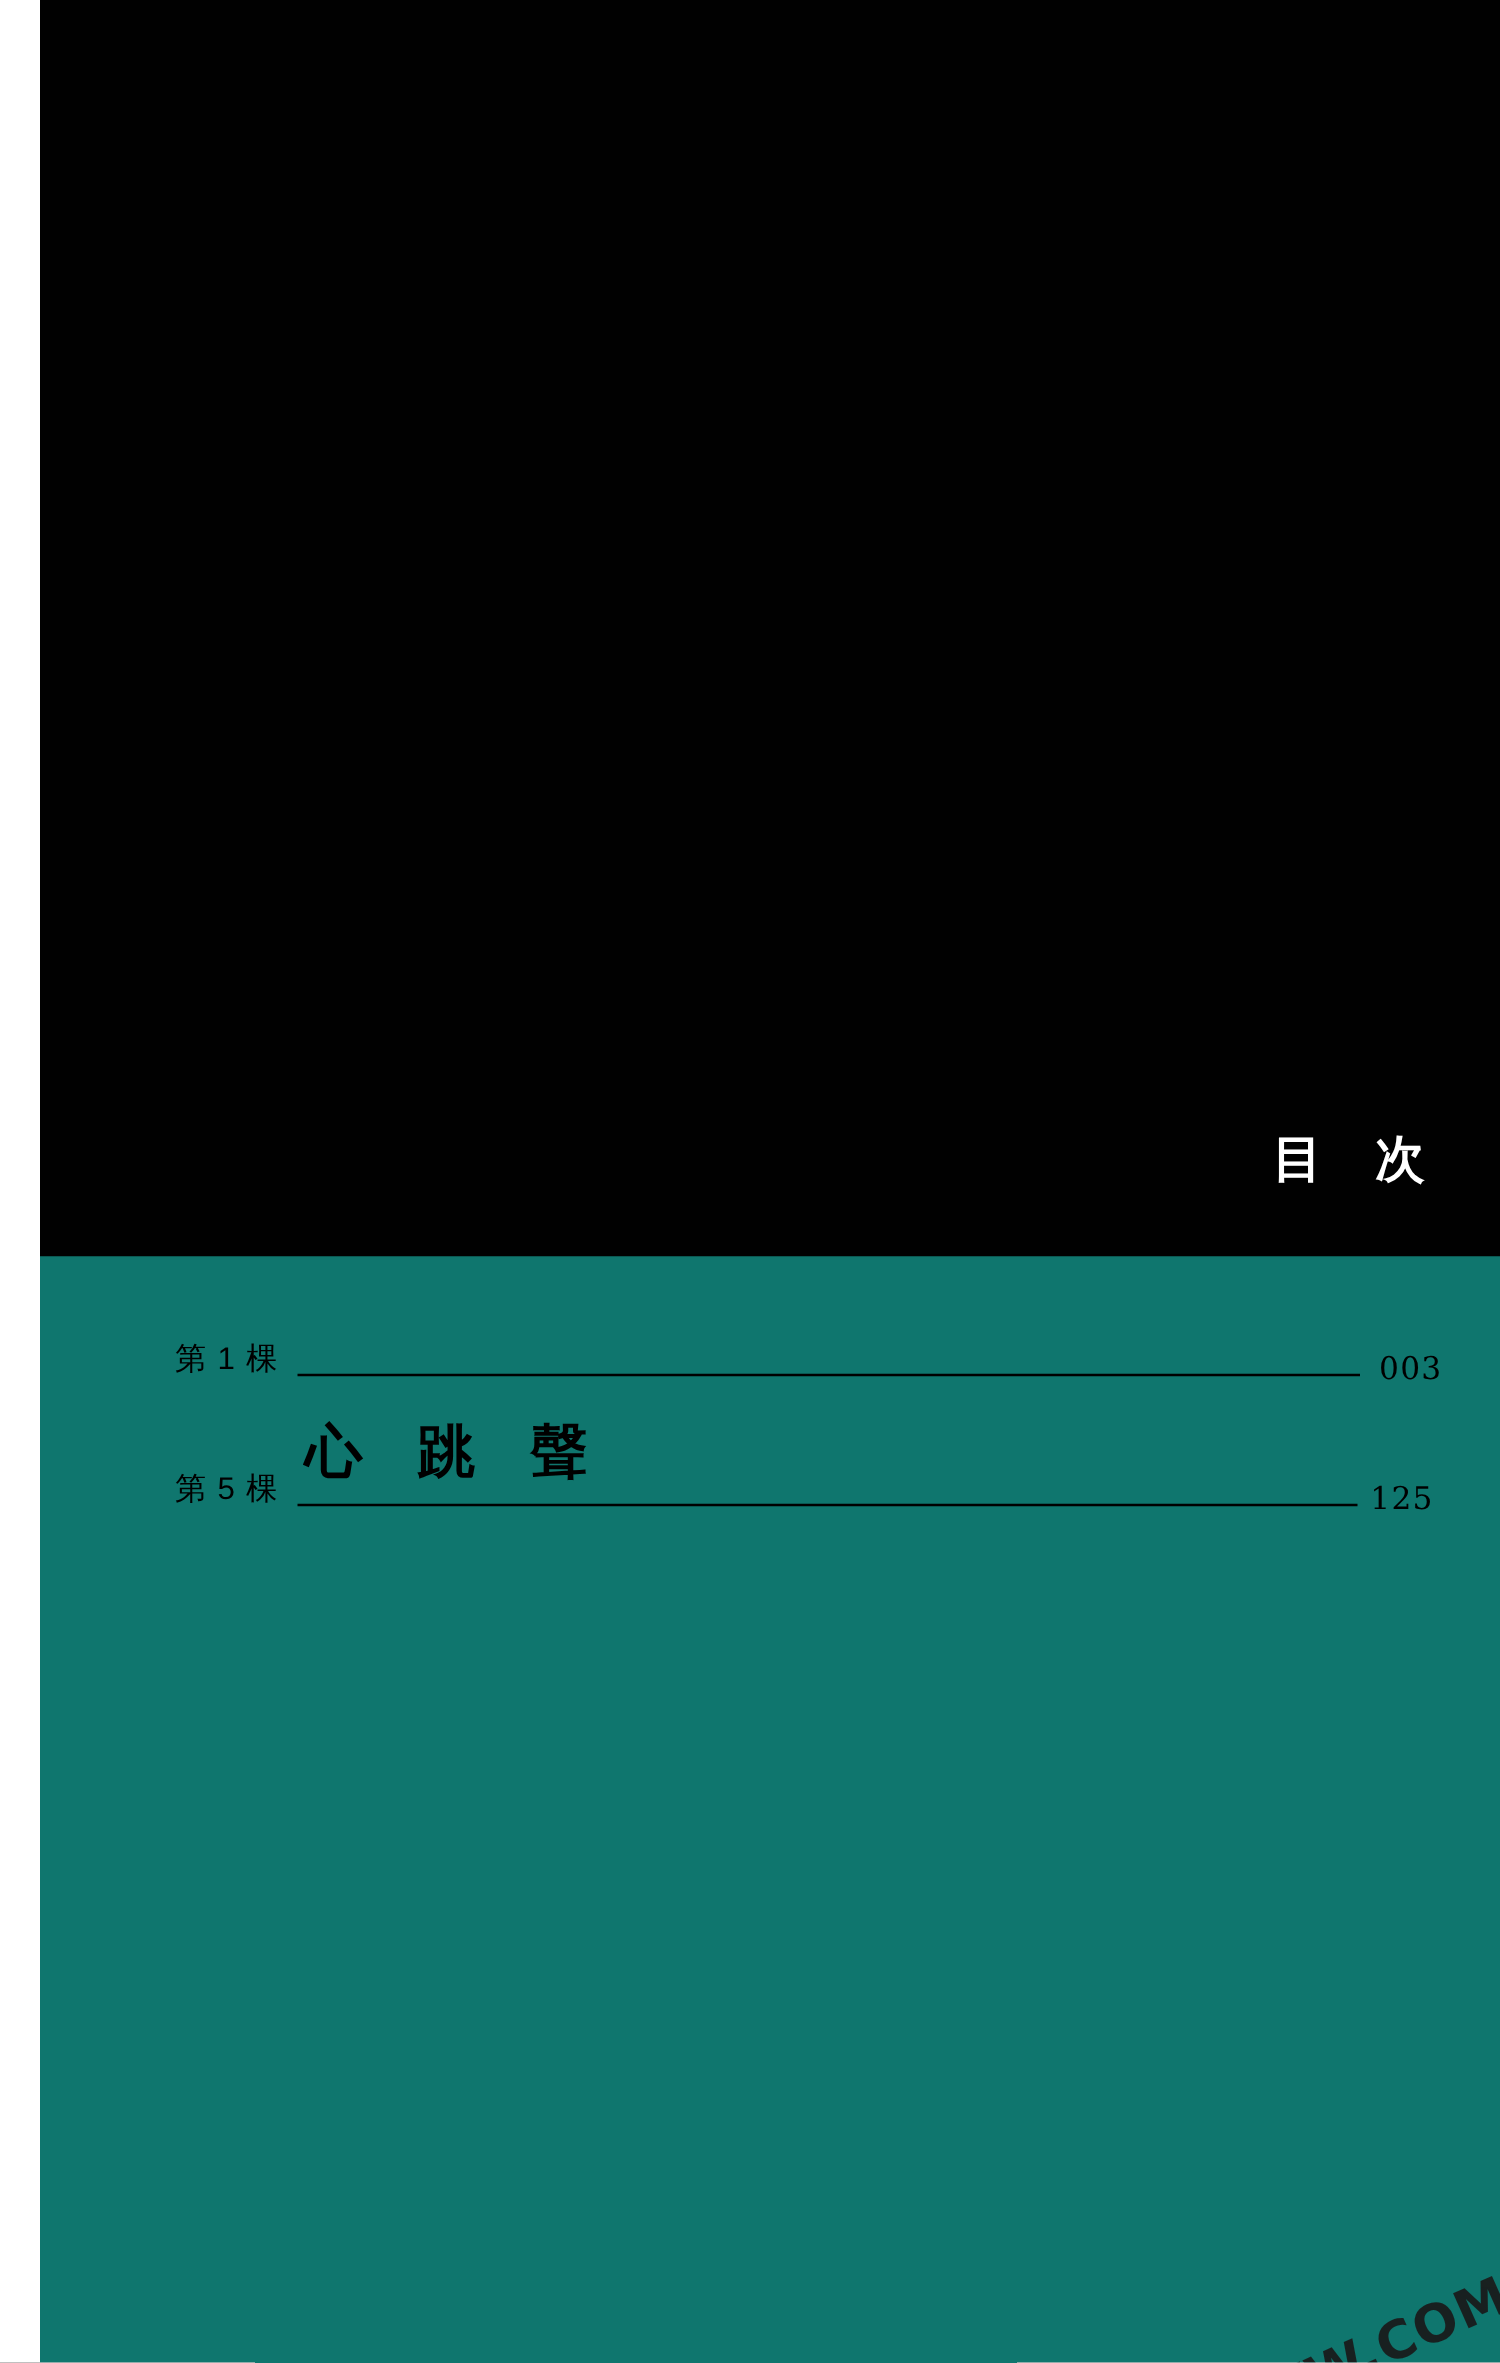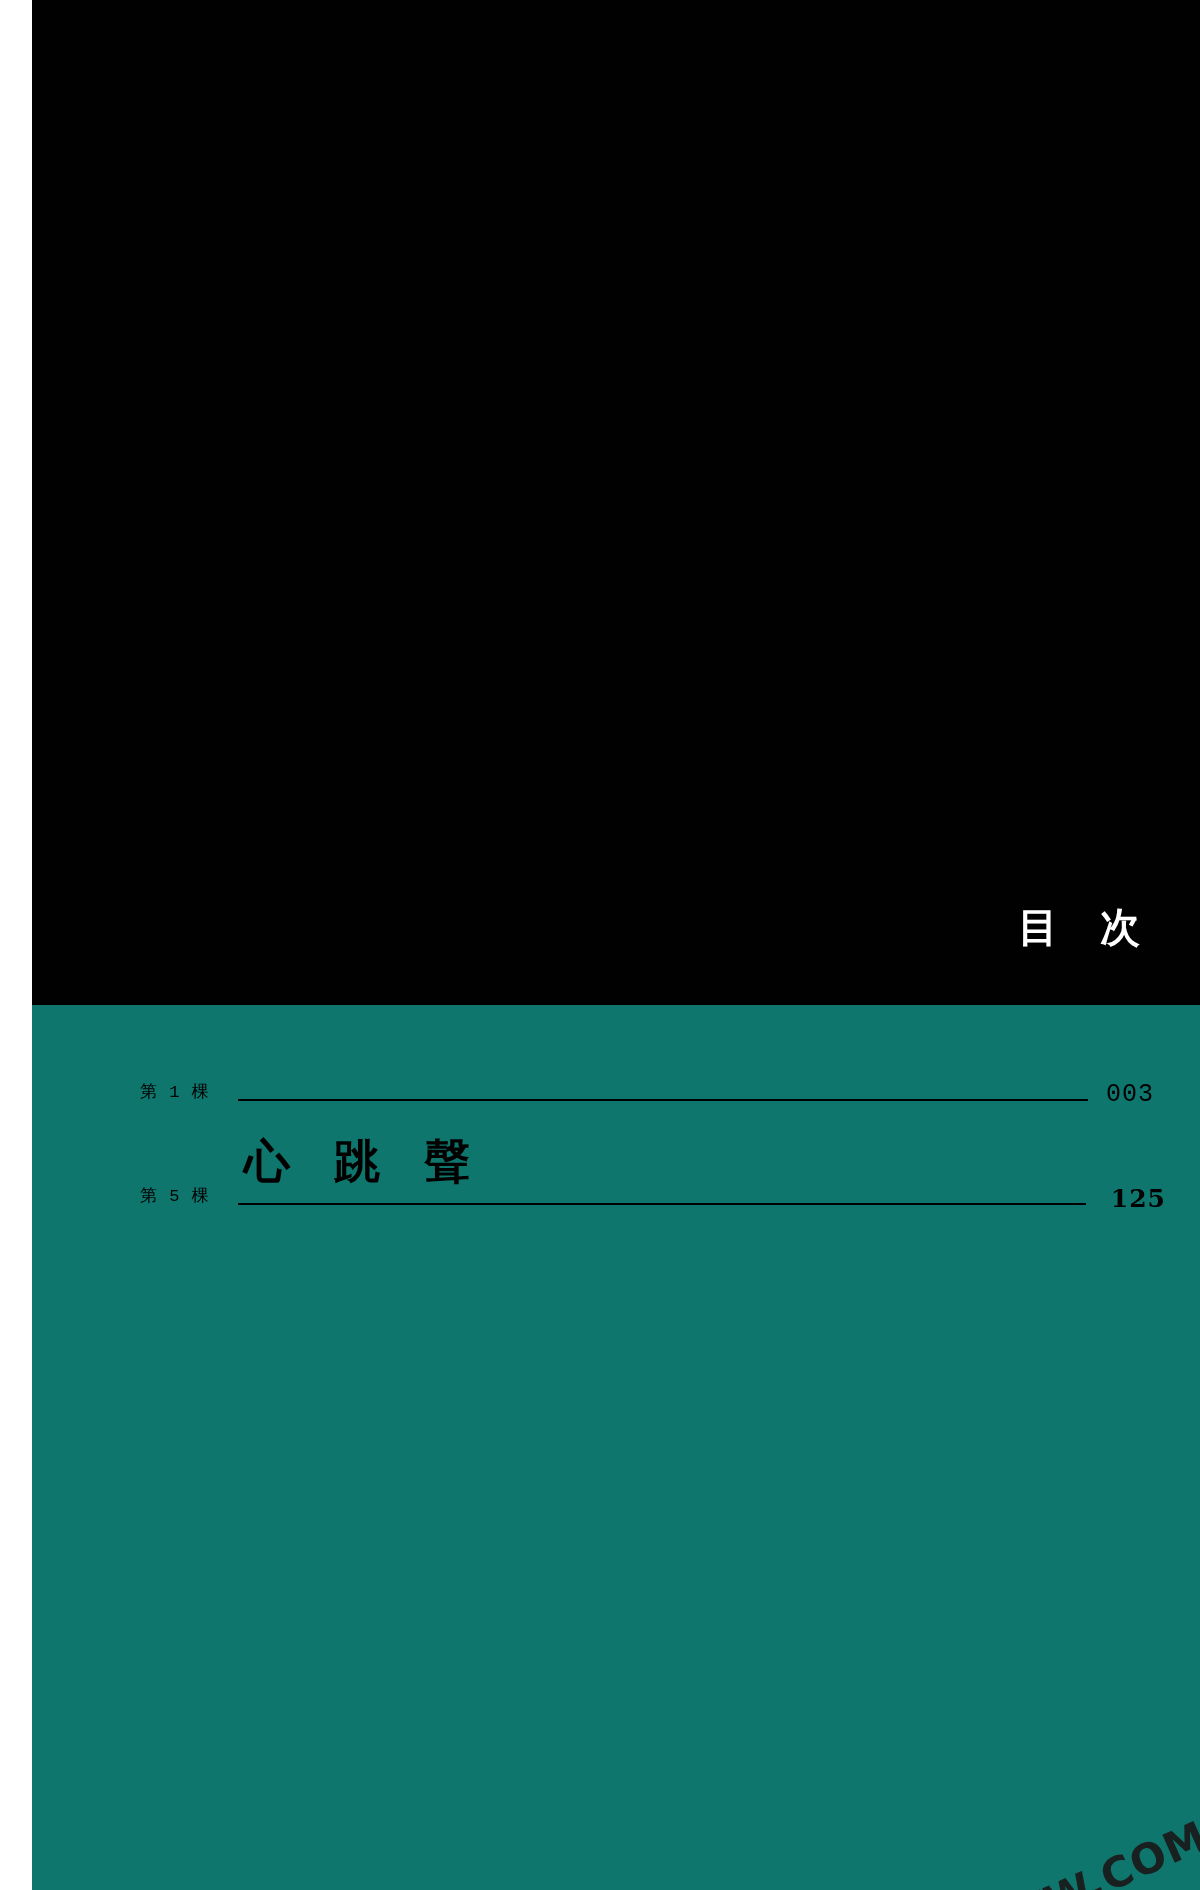--- a/index.html
+++ b/index.html
@@ -44,25 +44,25 @@
     width: 1200px;
   }
   .toc-row {
     position: relative;
     height: 104px;
   }
   .chapter-label {
     position: absolute;
     left: 108px;
     bottom: 6px;
-    font-size: 17px;
+    font-size: 25px;
     letter-spacing: 1px;
     color: #000000;
     white-space: nowrap;
-    font-family: Liberation Mono, monospace;
+    font-family: Liberation Sans, sans-serif;
   }
   .chapter-title {
     position: absolute;
     left: 212px;
     bottom: 20px;
     font-size: 46px;
     font-weight: 700;
     letter-spacing: 14px;
     color: #000000;
     white-space: nowrap;
@@ -78,29 +78,29 @@
     position: absolute;
     bottom: 0px;
     font-size: 25px;
     letter-spacing: 1px;
     color: #000000;
     font-family: "DejaVu Serif", "Liberation Serif", serif;
     white-space: nowrap;
   }
   
   .r0 .leader { left: 206px; right: 144px; }
-  .r0 .page-num { right: 78px; font-family: Liberation Mono, monospace; }
+  .r0 .page-num { right: 78px; }
   .r1 .leader { left: 206px; right: 140px; }
   .r1 .page-num { right: 74px; }
   .r2 .leader { left: 206px; right: 140px; }
   .r2 .page-num { right: 72px; }
   .r3 .leader { left: 206px; right: 140px; }
   .r3 .page-num { right: 72px; }
   .r4 .leader { left: 206px; right: 146px; }
-  .r4 .page-num { right: 66px; font-weight: 700; }
+  .r4 .page-num { right: 85px; font-weight: 400; }
 
   
   .watermark {
     position: absolute;
     right: 18px;
     bottom: 34px;
     transform: rotate(-24deg);
     transform-origin: 100% 100%;
     font-size: 42px;
     font-weight: 700;

